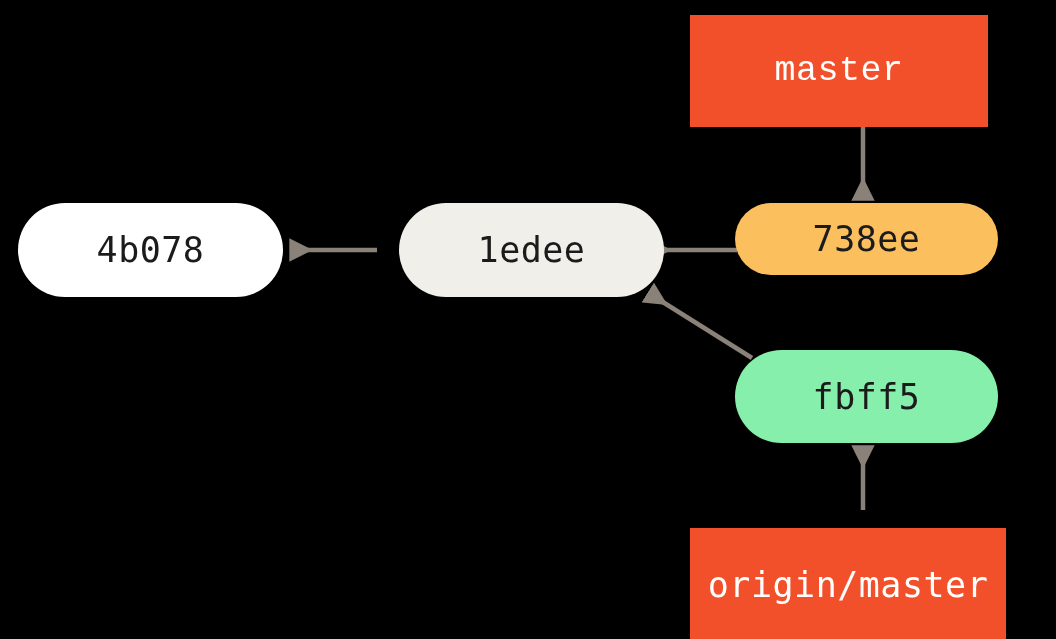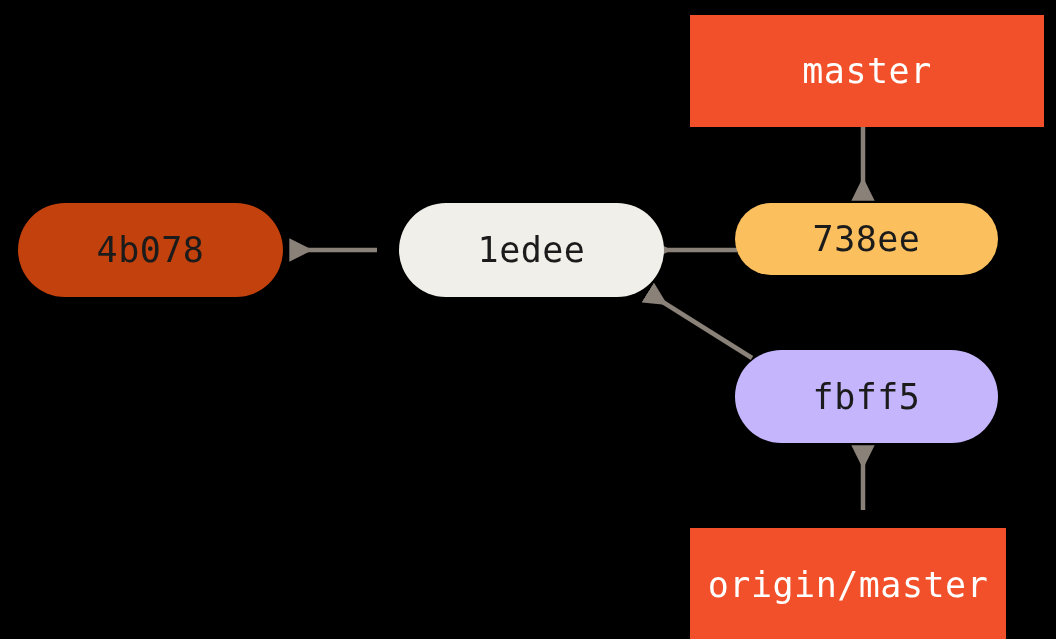--- a/index.html
+++ b/index.html
@@ -44,21 +44,21 @@
   .node-ref {
     border-radius: 0;
     font-size: 35px;
     color: #FFFFFF;
   }
   
   .n-4b078 { left: 18px;  top: 203px; width: 265px; height: 94px; }
   .n-1edee { left: 399px; top: 203px; width: 265px; height: 94px; }
   .n-738ee { left: 735px; top: 203px; width: 263px; height: 72px; }
   .n-fbff5 { left: 735px; top: 350px; width: 263px; height: 93px; }
-  .n-master        { left: 690px; top: 15px;  width: 354px; height: 112px; }
+  .n-master        { left: 690px; top: 15px;  width: 298px; height: 112px; font-family: Liberation Mono, monospace; }
   .n-originmaster  { left: 690px; top: 528px; width: 316px; height: 113px; }
 </style>
 </head>
 <body>
 
 <div id="canvas" style="background: rgb(0, 0, 0);">
 
   <svg id="edge-layer" viewBox="0 0 1056 639" width="1056" height="639" xmlns="http://www.w3.org/2000/svg">
     <defs>
       <marker id="arrowhead" markerWidth="5.2" markerHeight="5.2" refX="4.6" refY="2.6" orient="auto" markerUnits="strokeWidth">
@@ -82,23 +82,23 @@
       <line x1="863" y1="127" x2="863" y2="198" stroke="#8A8279" stroke-width="4.5" marker-end="url(#arrowhead)"></line>
     </g>
 
     <g>
       <line x1="863" y1="510" x2="863" y2="448" stroke="#8A8279" stroke-width="4.5" marker-end="url(#arrowhead)"></line>
     </g>
   </svg>
 
   <div class="node node-ref n-master" style="background:#F2502A;color:#FFFFFF;">master</div>
 
-  <div class="node node-commit n-4b078" style="background:#c2410c;color:#1B1B1B;text-align:right;">4b078</div>
+  <div class="node node-commit n-4b078" style="background:#ffffff;color:#1B1B1B;text-align:right;">4b078</div>
 
   <div class="node node-commit n-1edee" style="background:#F1EFE9;color:#1B1B1B;">1edee</div>
 
   <div class="node node-commit n-738ee" style="background:#FBBF5E;color:#1B1B1B;">738ee</div>
 
-  <div class="node node-commit n-fbff5" style="background:#c4b5fd;color:#1B1B1B;">fbff5</div>
+  <div class="node node-commit n-fbff5" style="background:#86efac;color:#1B1B1B;">fbff5</div>
 
   <div class="node node-ref n-originmaster" style="background:#F2502A;color:#FFFFFF;">origin/master</div>
 
 </div>
 
 </body></html>

